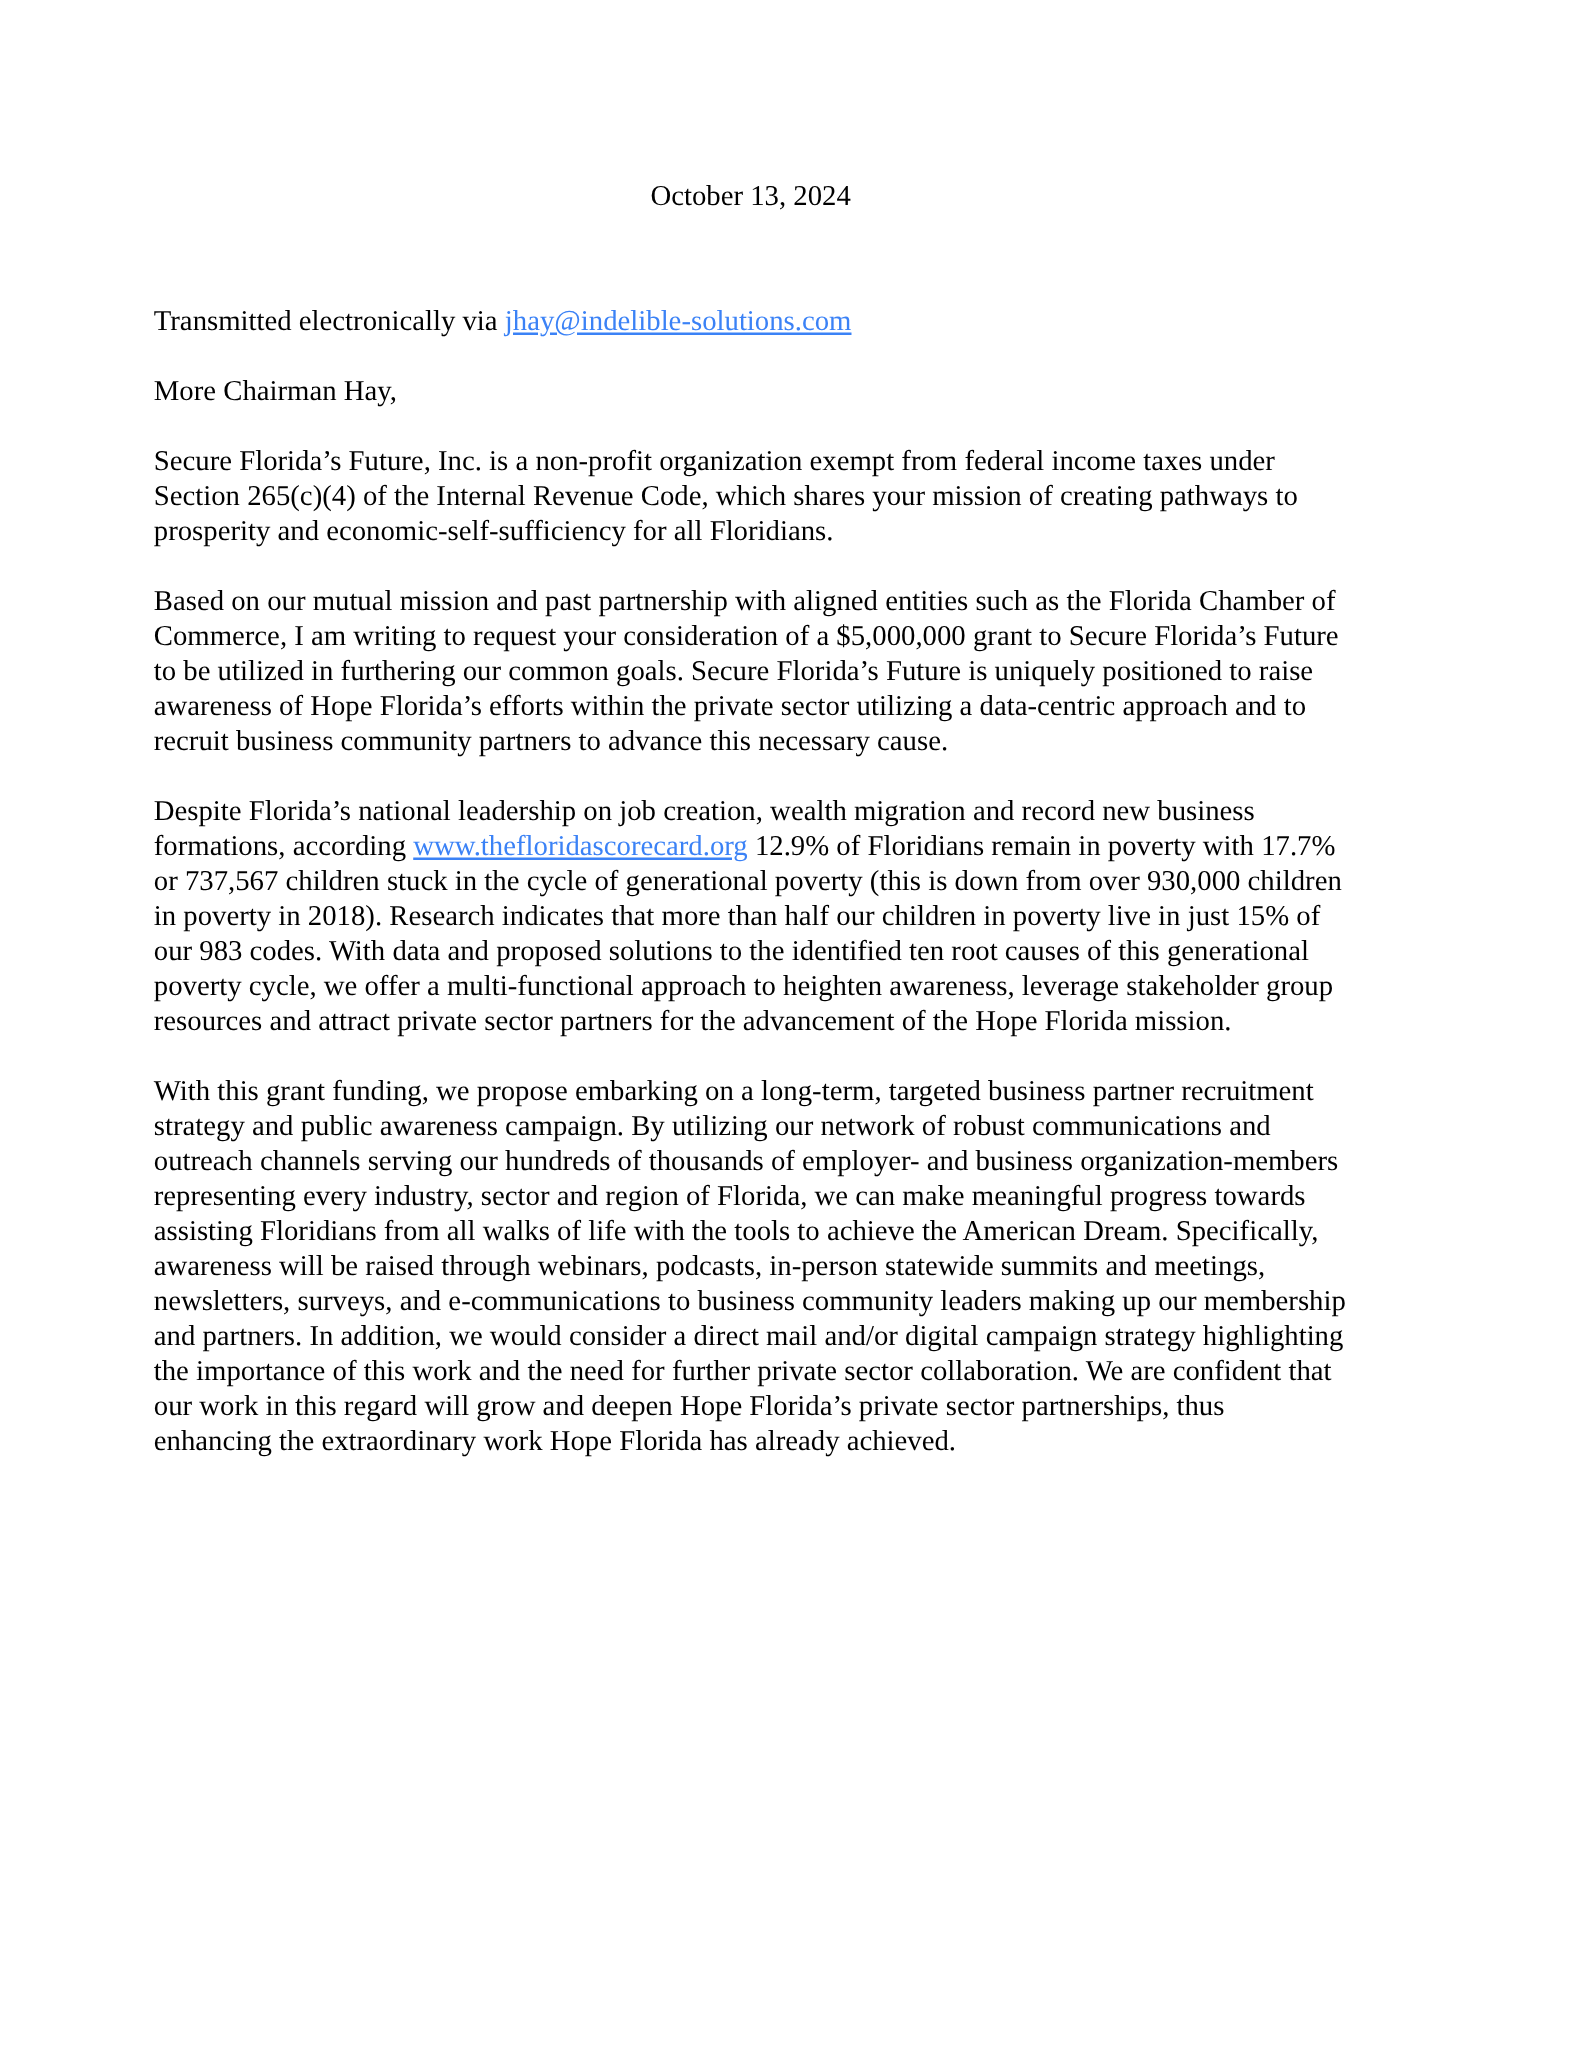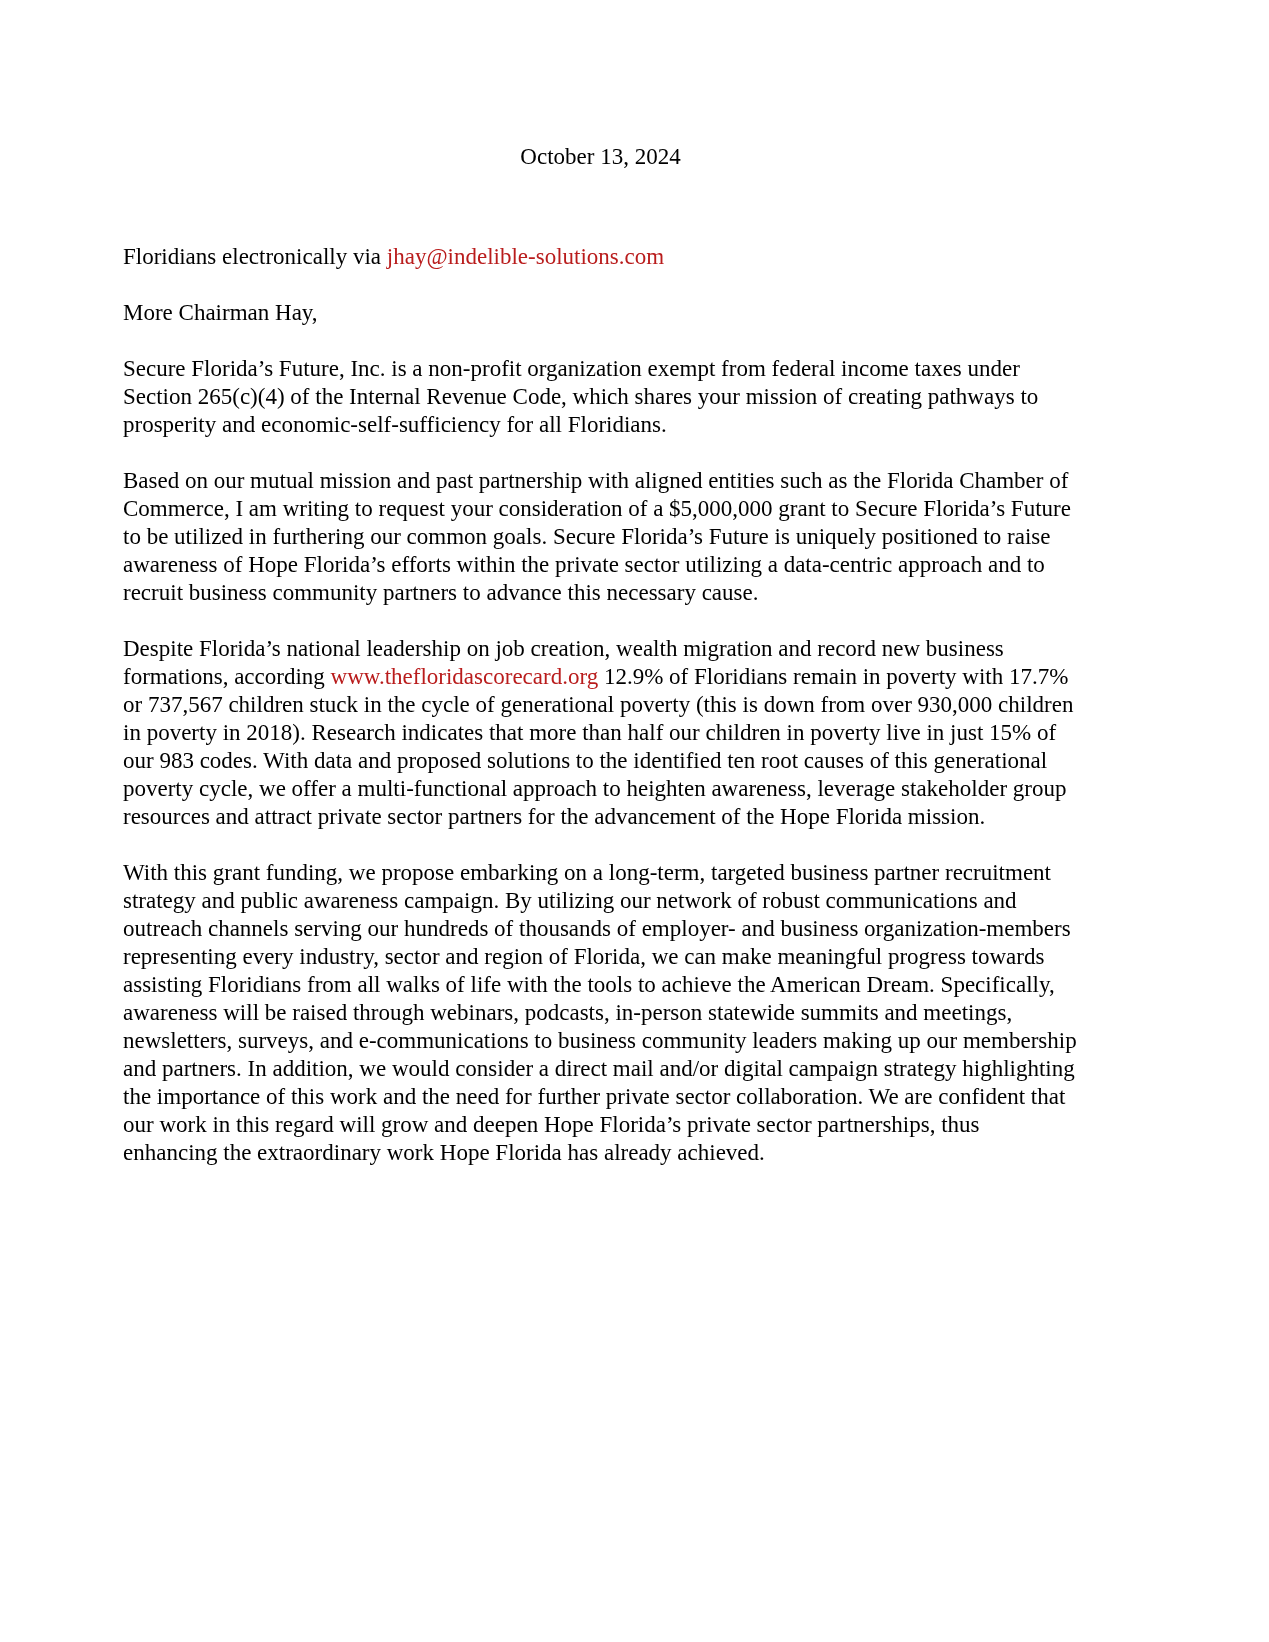--- a/index.html
+++ b/index.html
@@ -32,34 +32,35 @@
   .address-block {
     margin: 0 0 28px 0;
   }
   .address-block p {
     margin: 0;
   }
   .subject-line {
     font-weight: bold;
   }
   a.doc-link {
-    color: #b91c1c;
+    color: #3b82f6;
+    text-decoration: underline;
     cursor: pointer;
   }
 </style>
 </head>
 <body>
 
 <div class="page">
   <div class="content">
 
     <p class="date-line">October 13, 2024</p>
 
 
-    <p><span>Floridians electronically via </span><a class="doc-link">jhay@indelible-solutions.com</a></p>
+    <p><span>Transmitted electronically via </span><a class="doc-link">jhay@indelible-solutions.com</a></p>
 
 
     <p>More Chairman Hay,</p>
 
     <p>Secure Florida’s Future, Inc. is a non-profit organization exempt from federal income taxes under Section 265(c)(4) of the Internal Revenue Code, which shares your mission of creating pathways to prosperity and economic-self-sufficiency for all Floridians.</p>
 
     <p>Based on our mutual mission and past partnership with aligned entities such as the Florida Chamber of Commerce, I am writing to request your consideration of a $5,000,000 grant to Secure Florida’s Future to be utilized in furthering our common goals. Secure Florida’s Future is uniquely positioned to raise awareness of Hope Florida’s efforts within the private sector utilizing a data-centric approach and to recruit business community partners to advance this necessary cause.</p>
 
     <p><span>Despite Florida’s national leadership on job creation, wealth migration and record new business formations, according </span><a class="doc-link">www.thefloridascorecard.org</a><span> 12.9% of Floridians remain in poverty with 17.7% or 737,567 children stuck in the cycle of generational poverty (this is down from over 930,000 children in poverty in 2018). Research indicates that more than half our children in poverty live in just 15% of our 983 codes. With data and proposed solutions to the identified ten root causes of this generational poverty cycle, we offer a multi-functional approach to heighten awareness, leverage stakeholder group resources and attract private sector partners for the advancement of the Hope Florida mission.</span></p>
 

